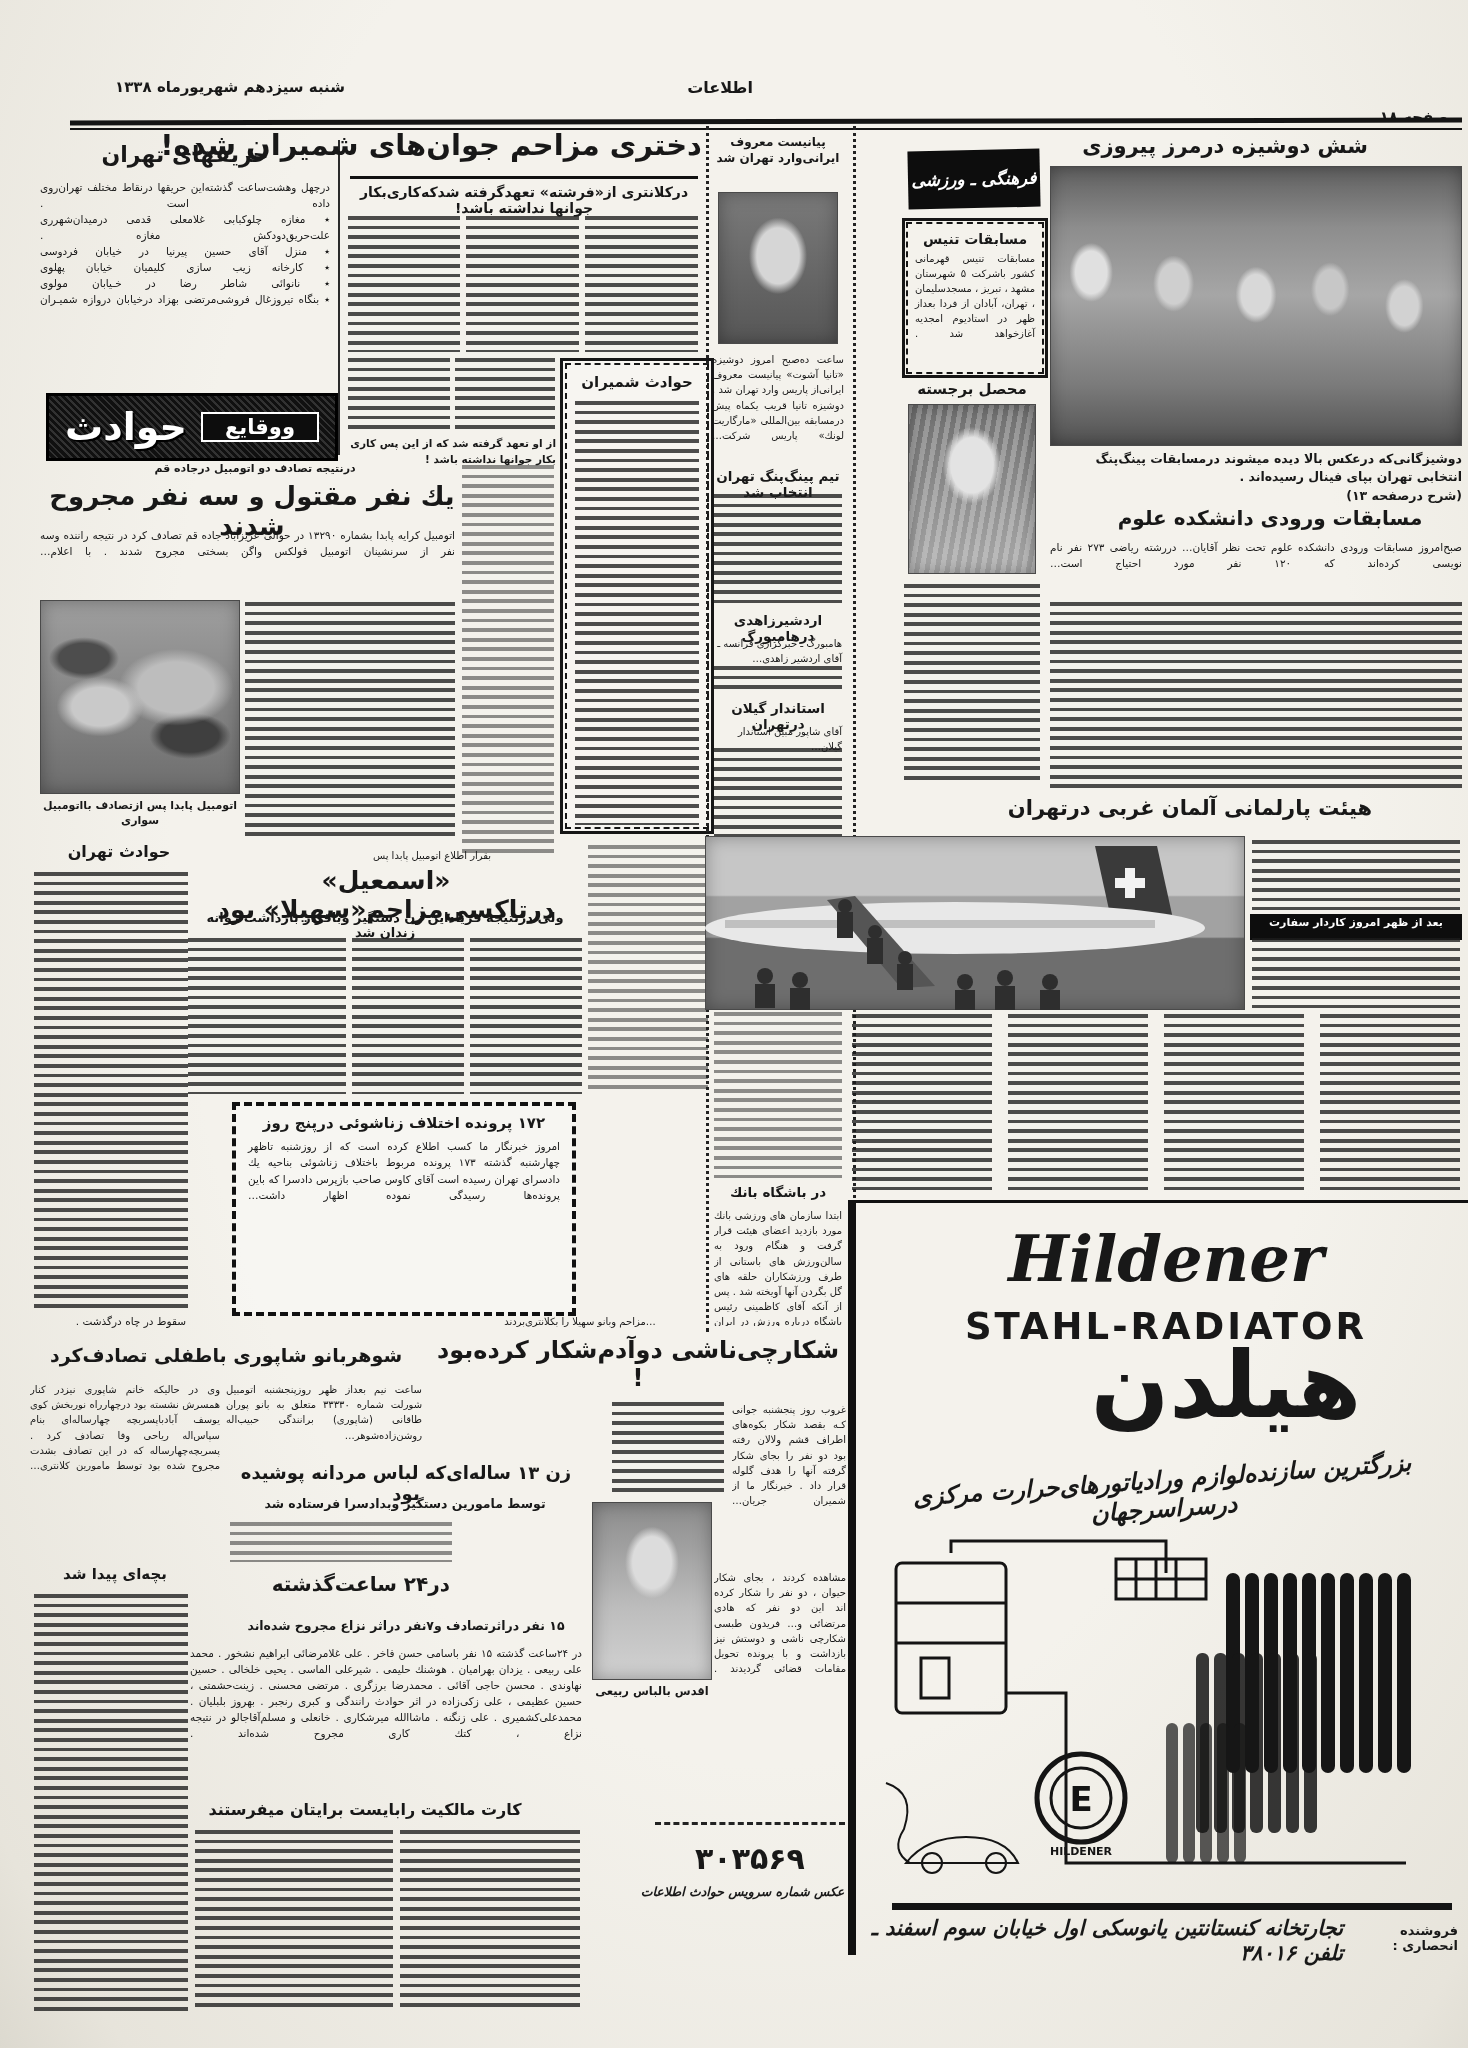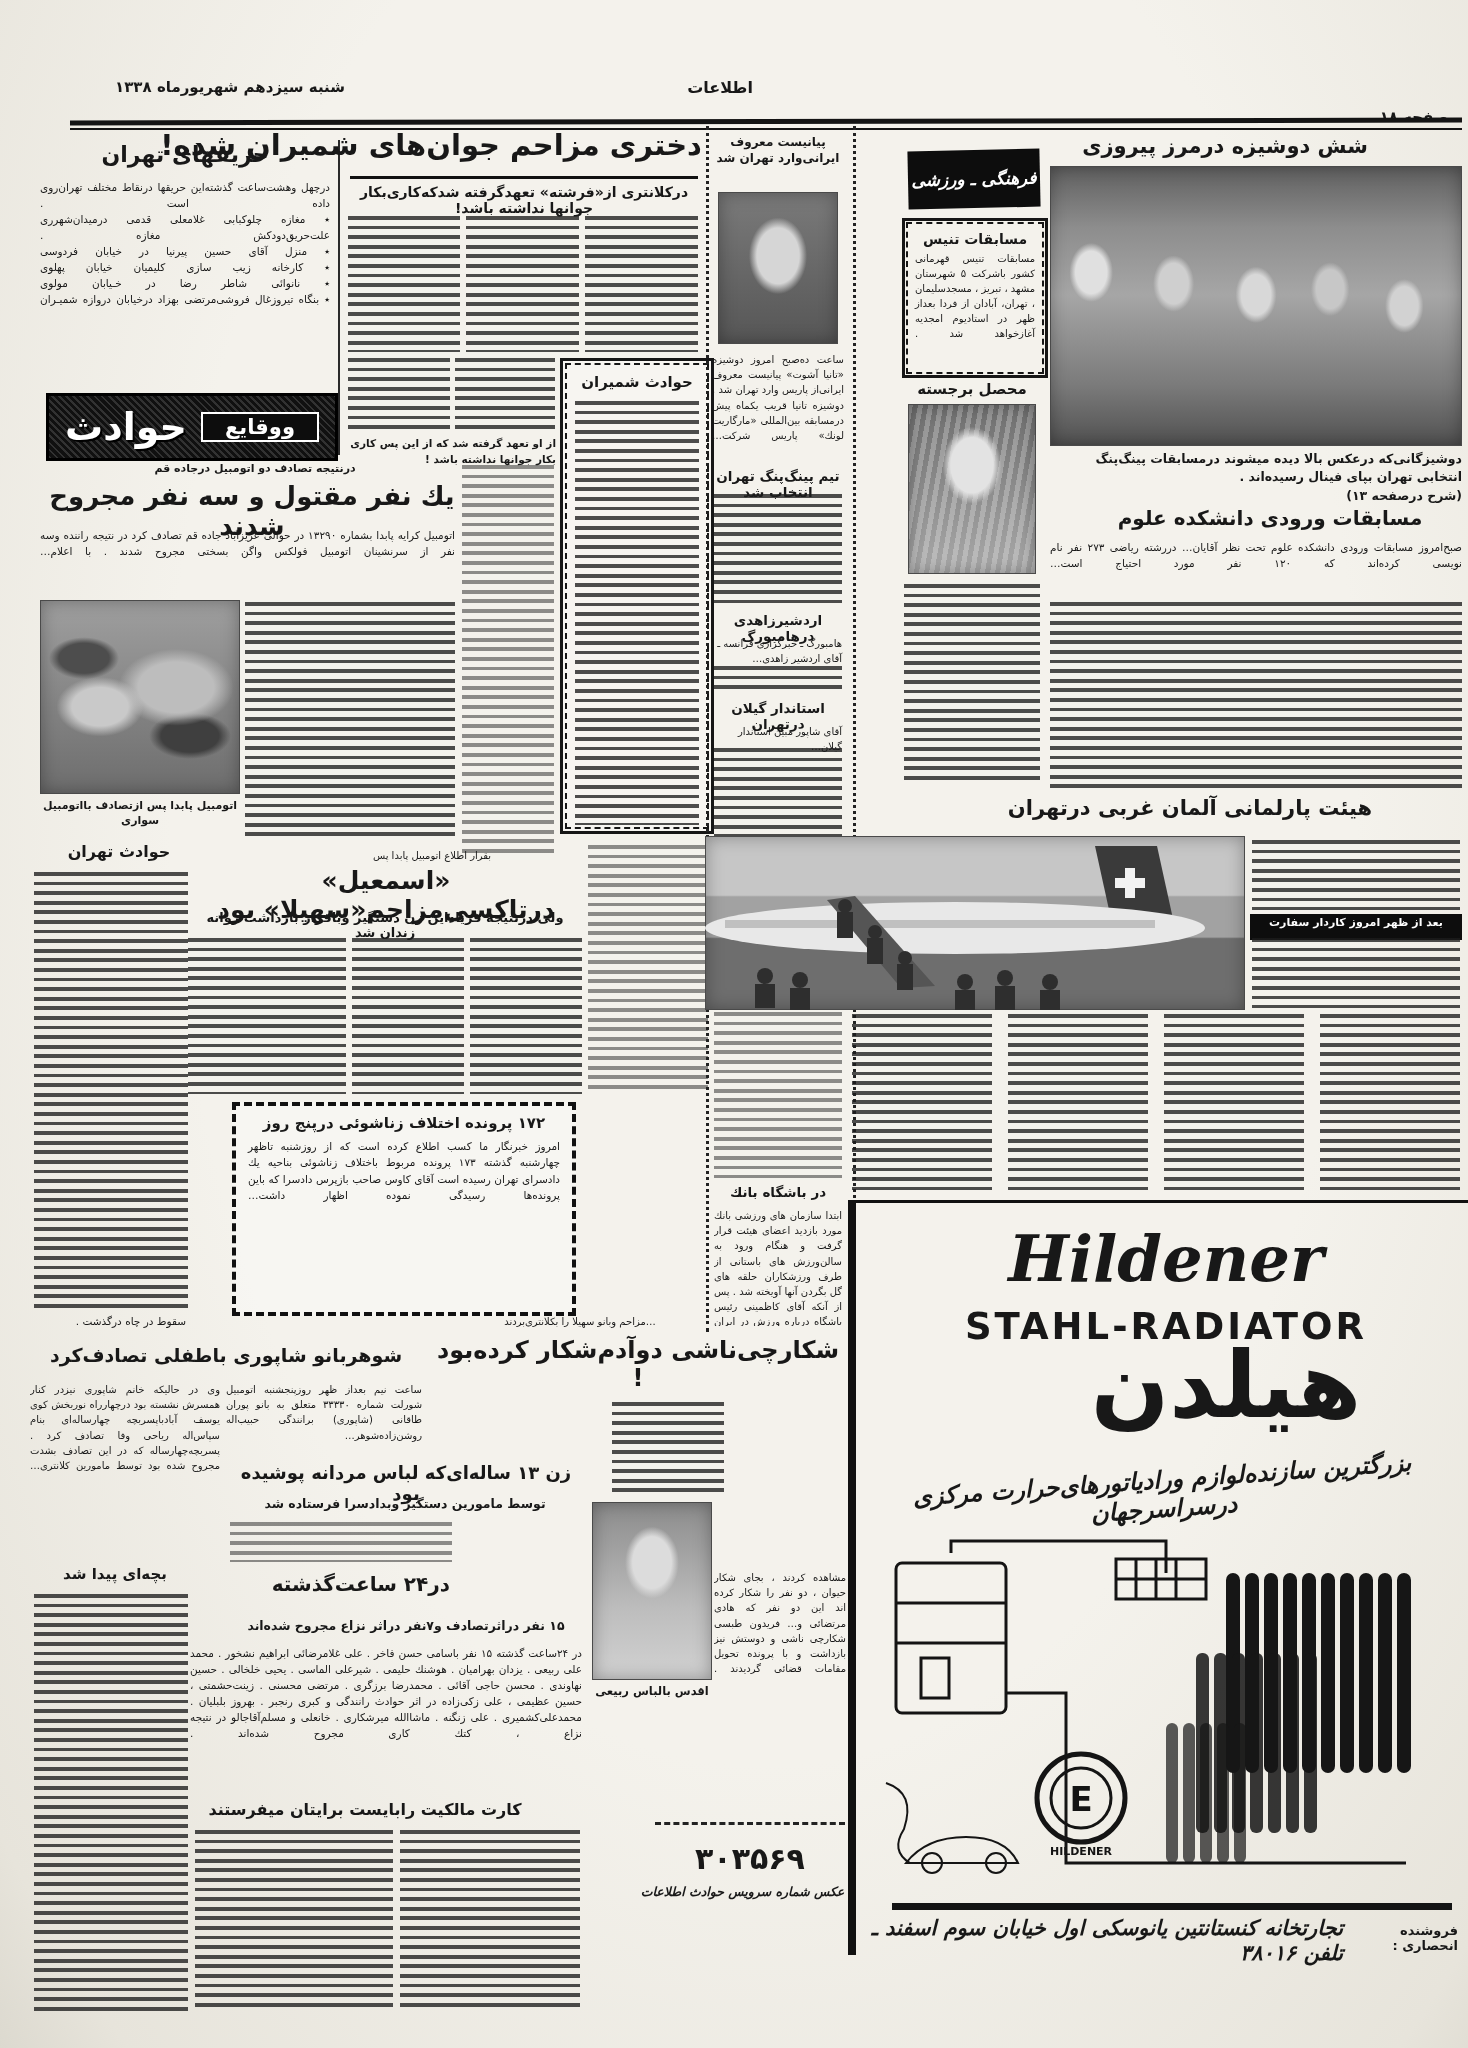--- a/index.html
+++ b/index.html
@@ -178,20 +178,21 @@
     <div class="b c" style="font-size:15px;margin-top:8px;">۱۷۲ پرونده اختلاف زناشوئی درپنج روز</div>
     <div class="j" style="font-size:10.5px;line-height:1.55;margin:6px 12px;">امروز خبرنگار ما کسب اطلاع کرده است که از روزشنبه تاظهر چهارشنبه گذشته ۱۷۳ پرونده مربوط باختلاف زناشوئی بناحیه یك دادسرای تهران رسیده است آقای کاوس صاحب بازپرس دادسرا که باین پرونده‌ها رسیدگی نموده اظهار داشت…</div>
   </div>
 
   <div class="abs b c" style="left:30px;top:1344px;width:392px;font-size:19px;">شوهربانو شاپوری باطفلی تصادف‌کرد</div>
   <div class="abs smalltxt j" style="left:226px;top:1382px;width:196px;height:92px;overflow:hidden;font-size:10px;">ساعت نیم بعداز ظهر روزپنجشنبه اتومبیل شورلت شماره ۳۳۳۳۰ متعلق به بانو پوران طاقانی (شاپوری) برانندگی حبیب‌اله روشن‌زاده‌شوهر…</div>
   <div class="abs smalltxt j" style="left:30px;top:1382px;width:190px;height:214px;overflow:hidden;font-size:10px;">وی در حالیکه خانم شاپوری نیزدر کنار همسرش نشسته بود درچهارراه نوربخش کوی یوسف آبادباپسربچه چهارساله‌ای بنام سپاس‌اله ریاحی وفا تصادف کرد . پسربچه‌چهارساله که در این تصادف بشدت مجروح شده بود توسط مامورین کلانتری…</div>
 
   <div class="abs smalltxt c" style="left:430px;top:1314px;width:300px;font-size:10px;">…مزاحم وبانو سهیلا را بکلانتری‌بردند</div>
   <div class="abs b c" style="left:430px;top:1336px;width:416px;font-size:24px;">شکارچی‌ناشی دوآدم‌شکار کرده‌بود !</div>
+  <div class="abs smalltxt j" style="left:732px;top:1402px;width:114px;height:158px;overflow:hidden;font-size:10px;">غروب روز پنجشنبه جوانی کـه بقصد شکار بکوه‌های اطراف قشم ولالان رفته بود دو نفر را بجای شکار گرفته آنها را هدف گلوله قرار داد . خبرنگار ما از شمیران جریان…</div>
   <div class="abs sim" style="left:612px;top:1402px;width:112px;height:92px;"></div>
   <div class="abs smalltxt j" style="left:714px;top:1570px;width:132px;height:236px;overflow:hidden;font-size:10px;">مشاهده کردند ، بجای شکار حیوان ، دو نفر را شکار کرده اند این دو نفر که هادی مرتضائی و… فریدون طبسی شکارچی ناشی و دوستش نیز بازداشت و با پرونده تحویل مقامات قضائی گردیدند .</div>
 
   <div class="abs b c" style="left:230px;top:1462px;width:352px;font-size:18px;">زن ۱۳ ساله‌ای‌که لباس مردانه پوشیده بود</div>
   <div class="abs b c" style="left:250px;top:1496px;width:310px;font-size:12.5px;">توسط مامورین دستگیر وبدادسرا فرستاده شد</div>
   <div class="abs sim lt" style="left:230px;top:1522px;width:222px;height:40px;"></div>
   <div class="abs photo" style="left:592px;top:1502px;width:120px;height:178px;
        background-image:radial-gradient(42px 56px at 50% 34%,#dcdcdc 0 46%,transparent 64%),linear-gradient(180deg,#8b8b8b,#bdbdbd 60%,#d2d2d2);"></div>
   <div class="abs b c" style="left:592px;top:1684px;width:120px;font-size:11.5px;">اقدس بالباس ربیعی</div>
 

